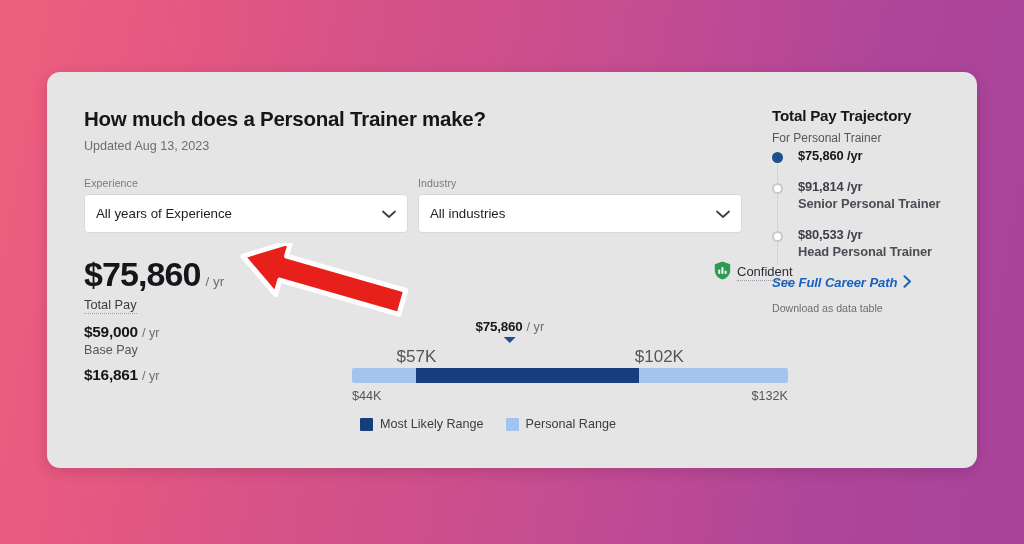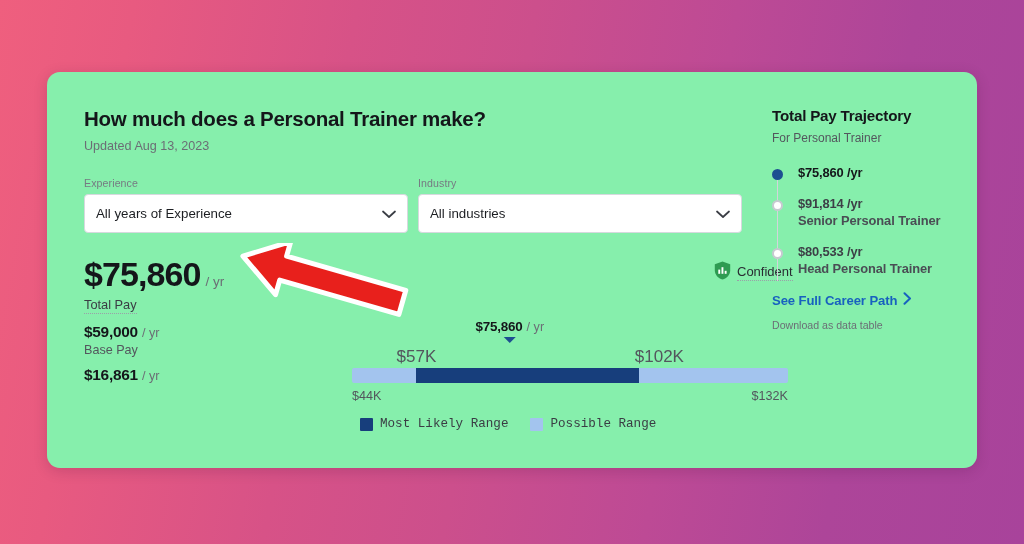--- a/index.html
+++ b/index.html
@@ -11,21 +11,21 @@
   body {
     background: linear-gradient(100deg, #ef5f7e 0%, #e85a80 12%, #d75287 32%, #cc4f8c 48%, #bd4a95 66%, #ad4599 82%, #a8439b 100%);
     position: relative;
   }
 
   
   #card {
     position: absolute;
     left: 47px; top: 72px;
     width: 930px; height: 396px;
-    background: #86efac;
+    background: #e5e5e5;
     border-radius: 13px;
     box-shadow: 0 3px 14px rgba(60,10,50,.18);
   }
 
   
   #left-pane {
     position: absolute;
     left: 0; top: 0;
     width: 700px; height: 100%;
     padding: 35px 0 0 37px;
@@ -166,21 +166,20 @@
     font-size: 12.6px;
     color: #53565d;
     white-space: nowrap;
   }
   #legend {
     position: absolute;
     top: 100px; left: 8px;
     display: flex;
     gap: 22px;
     align-items: flex-start;
-    font-family: Liberation Mono, monospace;
   }
   .legend-item { display: flex; align-items: center; gap: 7px; }
   .legend-swatch { width: 13px; height: 13px; border-radius: 1px; }
   .legend-label { font-size: 12.6px; color: #3a3d44; }
 
   
   #right-pane {
     position: absolute;
     right: 0; top: 0;
     width: 230px; height: 100%;
@@ -191,21 +190,21 @@
     font-weight: bold;
     color: #14161a;
     letter-spacing: -0.2px;
   }
   #trajectory-subtitle {
     margin-top: 7px;
     font-size: 12px;
     color: #53565d;
   }
   #timeline {
-    margin-top: 20px;
+    margin-top: 3px;
     position: relative;
     padding-left: 26px;
   }
   #timeline-line {
     position: absolute;
     left: 4.5px; top: 9px;
     width: 1.5px; height: 107px;
     background: #d2d5da;
   }
   .step { position: relative; margin-bottom: 16px; }
@@ -229,27 +228,28 @@
     font-size: 12.9px;
     font-weight: bold;
     color: #14161a;
     margin-top: 2px;
     letter-spacing: -0.1px;
   }
   .step-title.muted { color: #4a4d54; font-weight: bold; }
   #career-link {
     margin-top: 6px;
     display: flex;
-    align-items: flex-end;
+    align-items: flex-start;
     gap: 6px;
     font-size: 13.1px;
     font-weight: bold;
     color: #1861bf;
     cursor: pointer;
     letter-spacing: -0.1px;
+    font-style: italic;
   }
   #download-link {
     margin-top: 11px;
     font-size: 10.6px;
     color: #6b6e75;
     cursor: pointer;
   }
 
   
   #red-arrow {
@@ -350,21 +350,21 @@
       <div class="edge-tick" id="tick-min" style="left:0;">$44K</div>
       <div class="edge-tick" id="tick-max" style="right:0;">$132K</div>
 
       <div id="legend">
         <div class="legend-item">
           <span class="legend-swatch" id="sw0" style="background: rgb(23, 62, 124);"></span>
           <span class="legend-label">Most Likely Range</span>
         </div>
         <div class="legend-item">
           <span class="legend-swatch" id="sw1" style="background: rgb(163, 196, 238);"></span>
-          <span class="legend-label">Possible Range</span>
+          <span class="legend-label">Personal Range</span>
         </div>
       </div>
 
     </div>
   </div>
 
   <div id="right-pane">
     <div id="trajectory-title">Total Pay Trajectory</div>
     <div id="trajectory-subtitle">For Personal Trainer</div>
 

